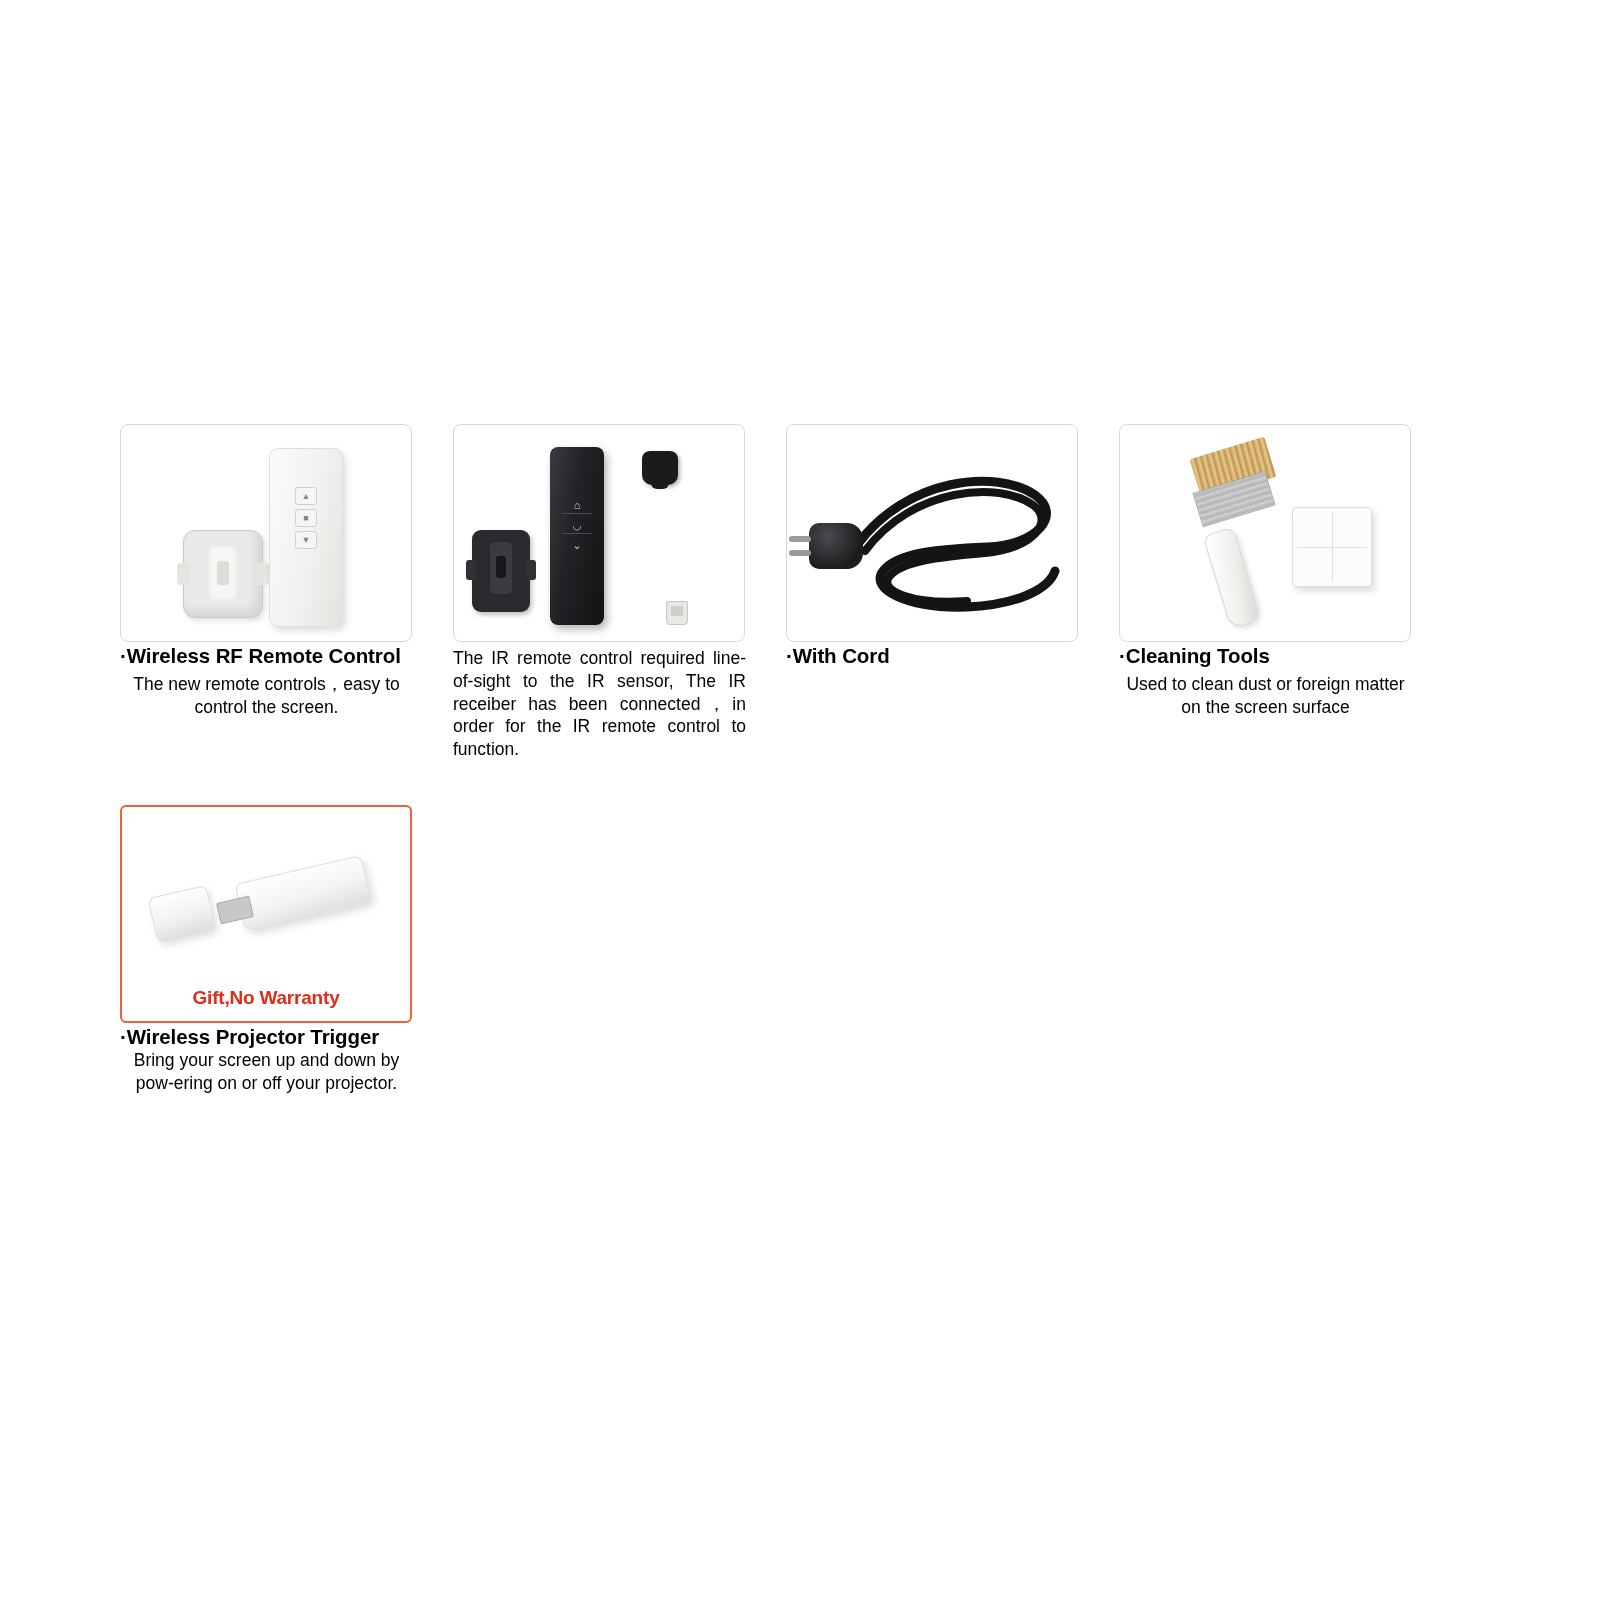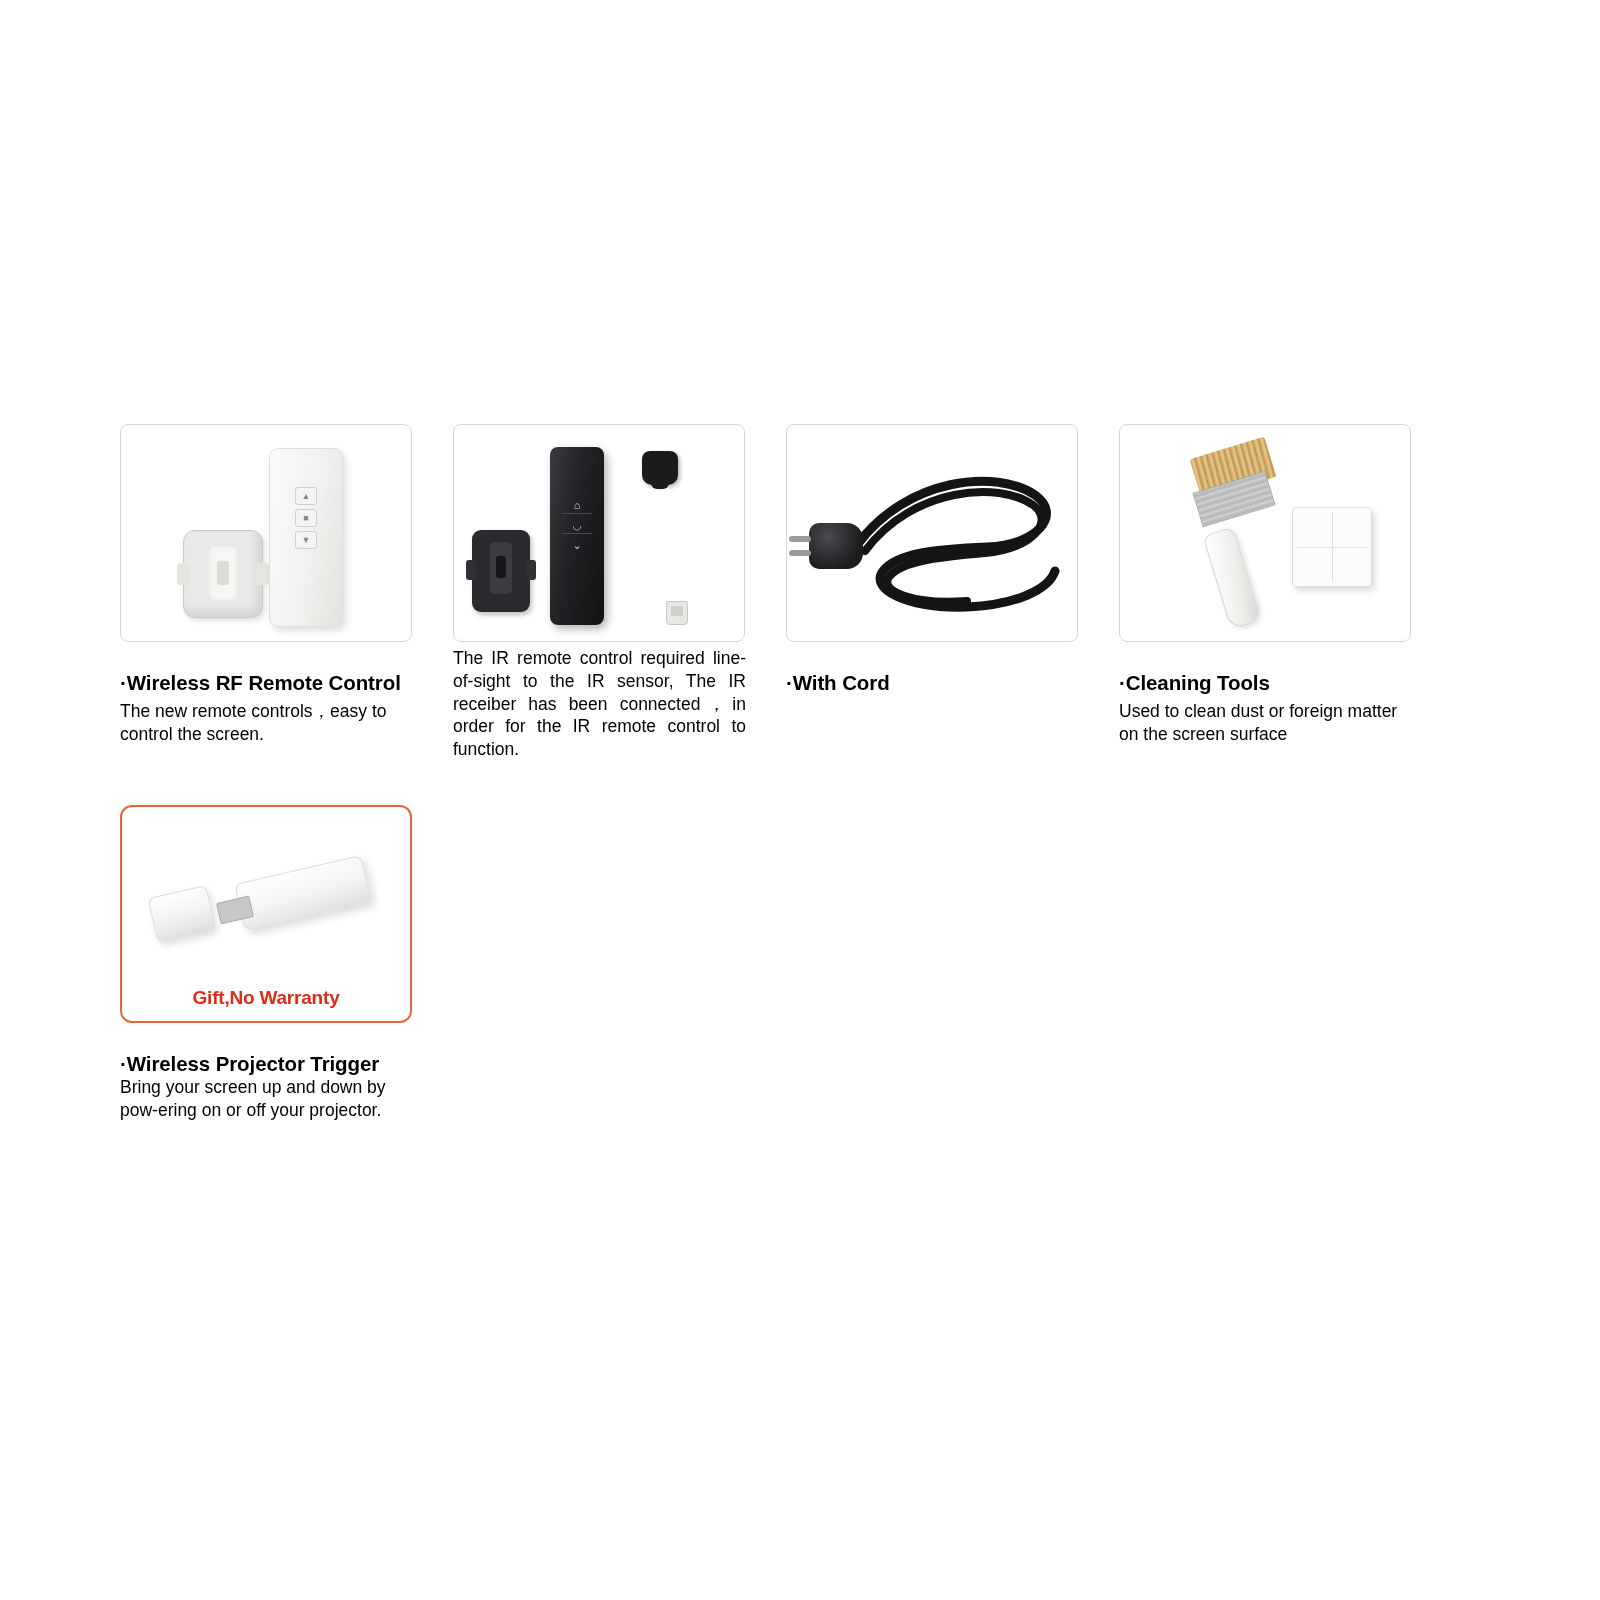--- a/index.html
+++ b/index.html
@@ -46,39 +46,39 @@
     height: 218px;
     border: 1px solid #d8d8d8;
     border-radius: 8px;
     box-sizing: border-box;
     position: relative;
     background: #ffffff;
     overflow: hidden;
   }
   .imgbox.highlight {
     border: 2px solid #e8653a;
-    border-radius: 12px;
+    border-radius: 6px;
   }
 
   .title {
     font-size: 20.5px;
     font-weight: bold;
-    margin-top: 28px;
+    margin-top: 1px;
     line-height: 1.22;
     letter-spacing: -0.1px;
   }
 
   .desc {
     font-size: 17.5px;
     line-height: 1.30;
     margin-top: 5px;
     text-align: justify;
     text-justify: inter-word;
   }
-  .desc.nojustify { text-align: left; }
+  .desc.nojustify { text-align: center; }
 
   .row2 { margin-top: 44px; }
 
   
 
   
   .rf-bracket {
     position: absolute;
     left: 62px; top: 105px;
     width: 78px; height: 86px;

